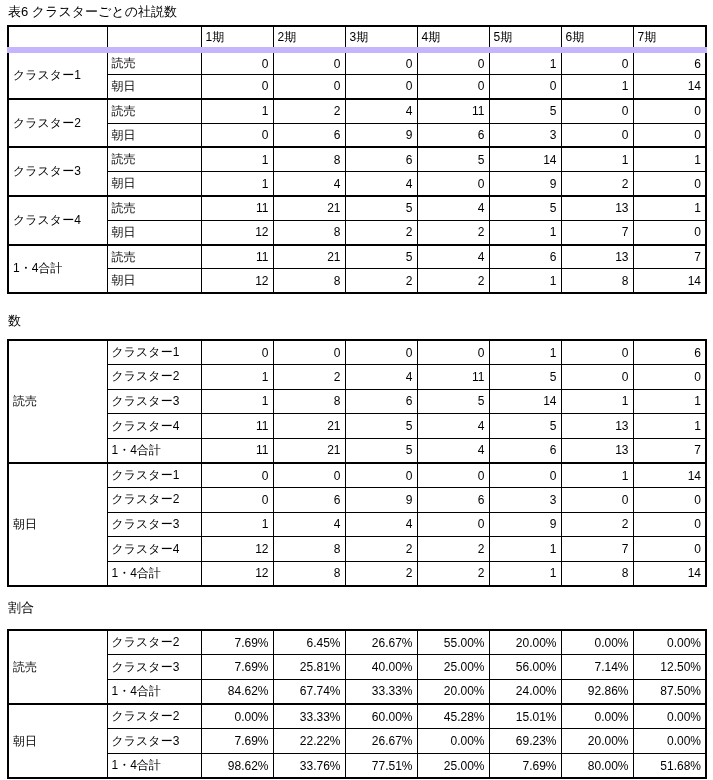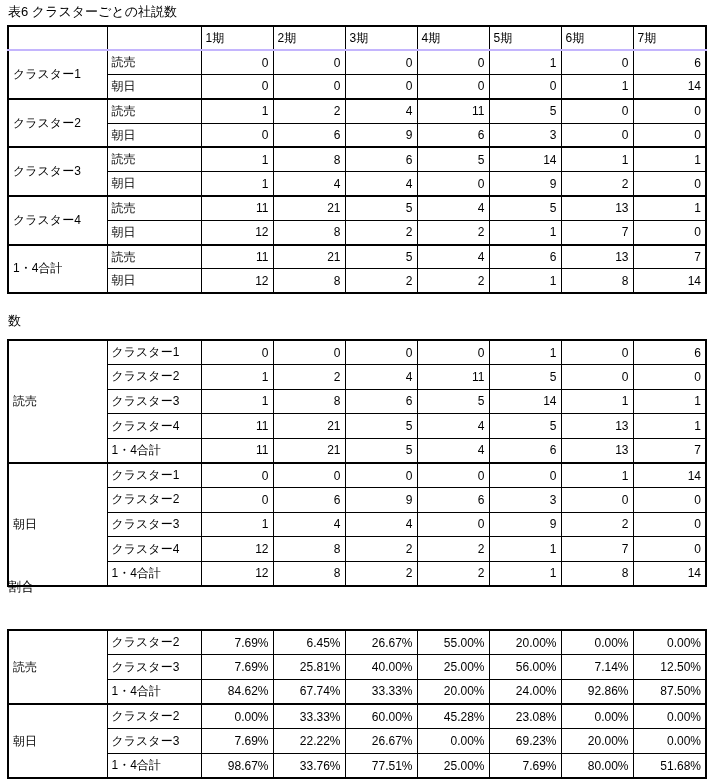--- a/index.html
+++ b/index.html
@@ -5,38 +5,38 @@
   html,body{margin:0;padding:0;}
   body{
     width:713px;height:780px;background:#ffffff;color:#000;
     font-family:"Liberation Sans","DejaVu Sans",sans-serif;
     -webkit-font-smoothing:antialiased;
   }
   .sheet{position:relative;width:708px;height:780px;overflow:hidden;}
   .doc-title{position:absolute;left:8px;top:3px;font-size:13px;line-height:17px;}
   .section-label{position:absolute;left:8px;font-size:13px;line-height:17px;}
   #label-count{top:312px;}
-  #label-ratio{top:578px;font-family:Liberation Serif, serif;}
+  #label-ratio{top:599px;font-family:Liberation Serif, serif;}
 
   table{
     position:absolute;left:7px;border-collapse:collapse;table-layout:fixed;
     border:2px solid #000;width:698px;
   }
   #table1{top:25px;}
   #table2{top:339px;}
   #table3{top:629px;}
   #table1 tr{height:24.3px;}
   #table2 tr{height:24.6px;}
   #table3 tr{height:24.7px;}
 
   th,td{
     border:1px solid #000;font-size:12px;font-weight:normal;
     padding:0;vertical-align:middle;overflow:hidden;white-space:nowrap;
   }
-  th{ text-align:left;padding-left:4px;border-bottom:2px solid #c4b5fd; }
+  th{ text-align:left;padding-left:4px;border-bottom:6px solid #c4b5fd; }
   td.label{ text-align:left;padding-left:4px; }
   td.num{ text-align:right;padding-right:4px; }
   tr.group-start td{ border-top:2px solid #000; }
 </style>
 </head>
 <body>
 
 <div class="sheet">
 
   <div class="doc-title">表6 クラスターごとの社説数</div>
@@ -341,37 +341,37 @@
           <td class="num">92.86%</td>
           <td class="num">87.50%</td>
         </tr>
         <tr class="group-start">
           <td class="label" rowspan="3">朝日</td>
           <td class="label">クラスター2</td>
           <td class="num">0.00%</td>
           <td class="num">33.33%</td>
           <td class="num">60.00%</td>
           <td class="num">45.28%</td>
-          <td class="num">23.08%</td>
+          <td class="num">15.01%</td>
           <td class="num">0.00%</td>
           <td class="num">0.00%</td>
         </tr>
         <tr>
           <td class="label">クラスター3</td>
           <td class="num">7.69%</td>
           <td class="num">22.22%</td>
           <td class="num">26.67%</td>
           <td class="num">0.00%</td>
           <td class="num">69.23%</td>
           <td class="num">20.00%</td>
           <td class="num">0.00%</td>
         </tr>
         <tr>
           <td class="label">1・4合計</td>
-          <td class="num">98.67%</td>
+          <td class="num">98.62%</td>
           <td class="num">33.76%</td>
           <td class="num">77.51%</td>
           <td class="num">25.00%</td>
           <td class="num">7.69%</td>
           <td class="num">80.00%</td>
           <td class="num">51.68%</td>
         </tr>
       </tbody>
   </table>
 

